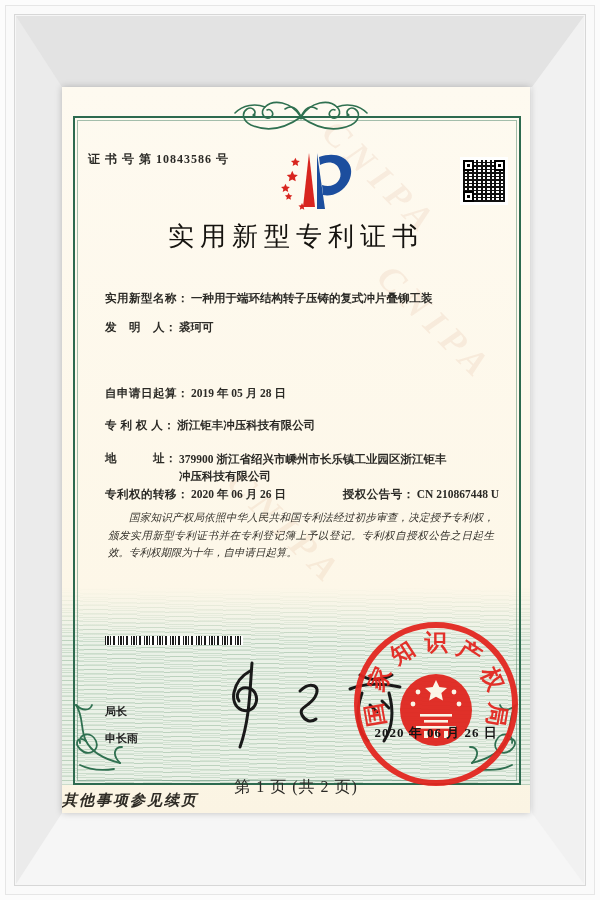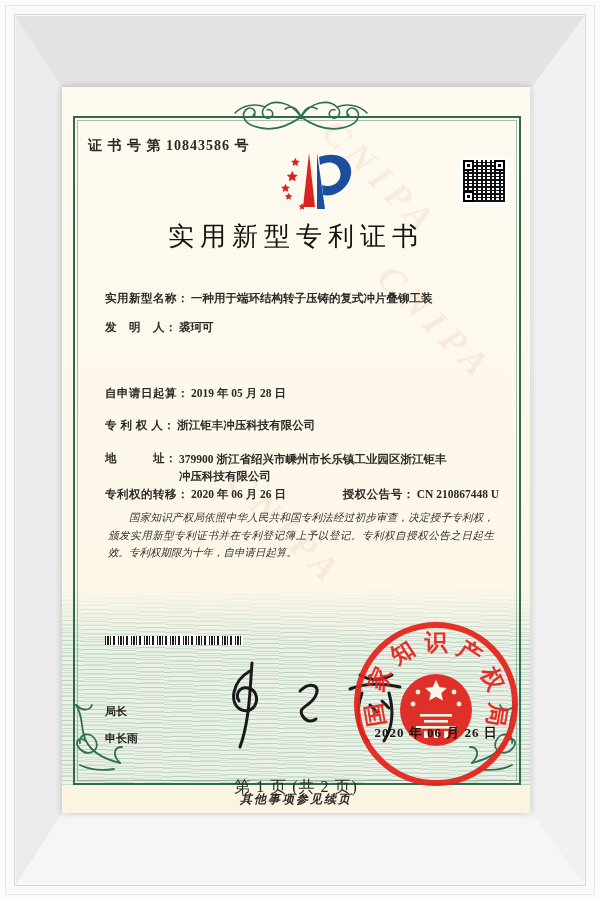--- a/index.html
+++ b/index.html
@@ -21,21 +21,21 @@
        color:rgba(205,140,95,.12);transform:rotate(45deg);white-space:nowrap;pointer-events:none;}
   .guilloche{position:absolute;left:0;right:0;top:500px;height:198px;
        background:
         linear-gradient(to bottom, #fdf7e8 0, rgba(253,247,232,0) 55px),
         repeating-linear-gradient(2deg, rgba(120,165,130,.28) 0 1px, rgba(255,255,255,0) 1px 4px),
         repeating-linear-gradient(-2deg, rgba(120,165,130,.18) 0 1px, rgba(255,255,255,0) 1px 5px),
         #eaf1e7;}
   .gborder{position:absolute;left:11px;right:9px;top:29px;bottom:28px;border:2px solid #2d6a4f;}
   .gborder::after{content:'';position:absolute;inset:2px;border:1px solid rgba(90,140,115,.55);}
   
-  .cert-number{position:absolute;left:26px;top:50px;font-size:14px;font-weight:bold;letter-spacing:1px;}
+  .cert-number{position:absolute;left:26px;top:64px;font-size:12px;font-weight:bold;letter-spacing:1px;}
   .logo{position:absolute;left:185px;top:62px;width:110px;height:76px;}
   .qr{position:absolute;left:398px;top:70px;width:48px;height:48px;background:#fff;padding:3px;box-sizing:border-box;}
   .qr-noise{position:relative;width:42px;height:42px;
        background:
         repeating-linear-gradient(0deg,#111 0 2px,transparent 2px 4px,#111 4px 5px,transparent 5px 7px),
         repeating-linear-gradient(90deg,#111 0 2px,#fff 2px 4px,#111 4px 6px,#fff 6px 9px);}
   .finder{position:absolute;width:11px;height:11px;background:#fff;border:2px solid #000;box-sizing:border-box;}
   .finder::after{content:'';position:absolute;left:2px;top:2px;width:3px;height:3px;background:#000;}
   .f1{left:0;top:0}.f2{right:0;top:0}.f3{left:0;bottom:0}
   .title{position:absolute;left:0;top:132px;width:100%;text-align:center;
@@ -49,21 +49,21 @@
   .paras p{margin:4px;text-indent:2em;}
   .barcode{position:absolute;left:43px;top:549px;width:138px;height:9px;
        background:repeating-linear-gradient(90deg,#1c1c1c 0 1px,#fff 1px 2px,#1c1c1c 2px 4px,#fff 4px 5px,#1c1c1c 5px 6px,#fff 6px 8px,#1c1c1c 8px 10px,#fff 10px 13px);}
   .signer{position:absolute;left:43px;top:611px;font-family:"Liberation Sans","DejaVu Sans",sans-serif;
        font-weight:bold;font-size:11px;line-height:27px;color:#1d1d1d;}
   .signature{position:absolute;left:150px;top:570px;}
   .seal{position:absolute;left:288px;top:531px;width:172px;height:172px;opacity:.94;}
   .seal-date{position:absolute;left:288px;top:637px;width:172px;text-align:center;
        font-size:13px;font-weight:bold;color:#141414;letter-spacing:1px;}
   .page-footer{position:absolute;left:0;top:672px;width:100%;text-align:center;font-size:16px;letter-spacing:1px;margin-top:18px;}
-  .note{position:absolute;left:0;top:704px;width:100%;text-align:center;font-size:12px;
+  .note{position:absolute;left:0;top:704px;width:100%;font-size:15px;
        font-style:italic;font-weight:bold;letter-spacing:2px;color:#2e2b25;}
   .orn-top{position:absolute;left:159px;top:6px;}
   .orn-bl{position:absolute;left:8px;top:608px;}
   .orn-br{position:absolute;left:402px;top:608px;transform:scaleX(-1);}
 </style>
 </head>
 <body>
 
 <div class="frame-outer">
   <div class="frame-line1"></div>

